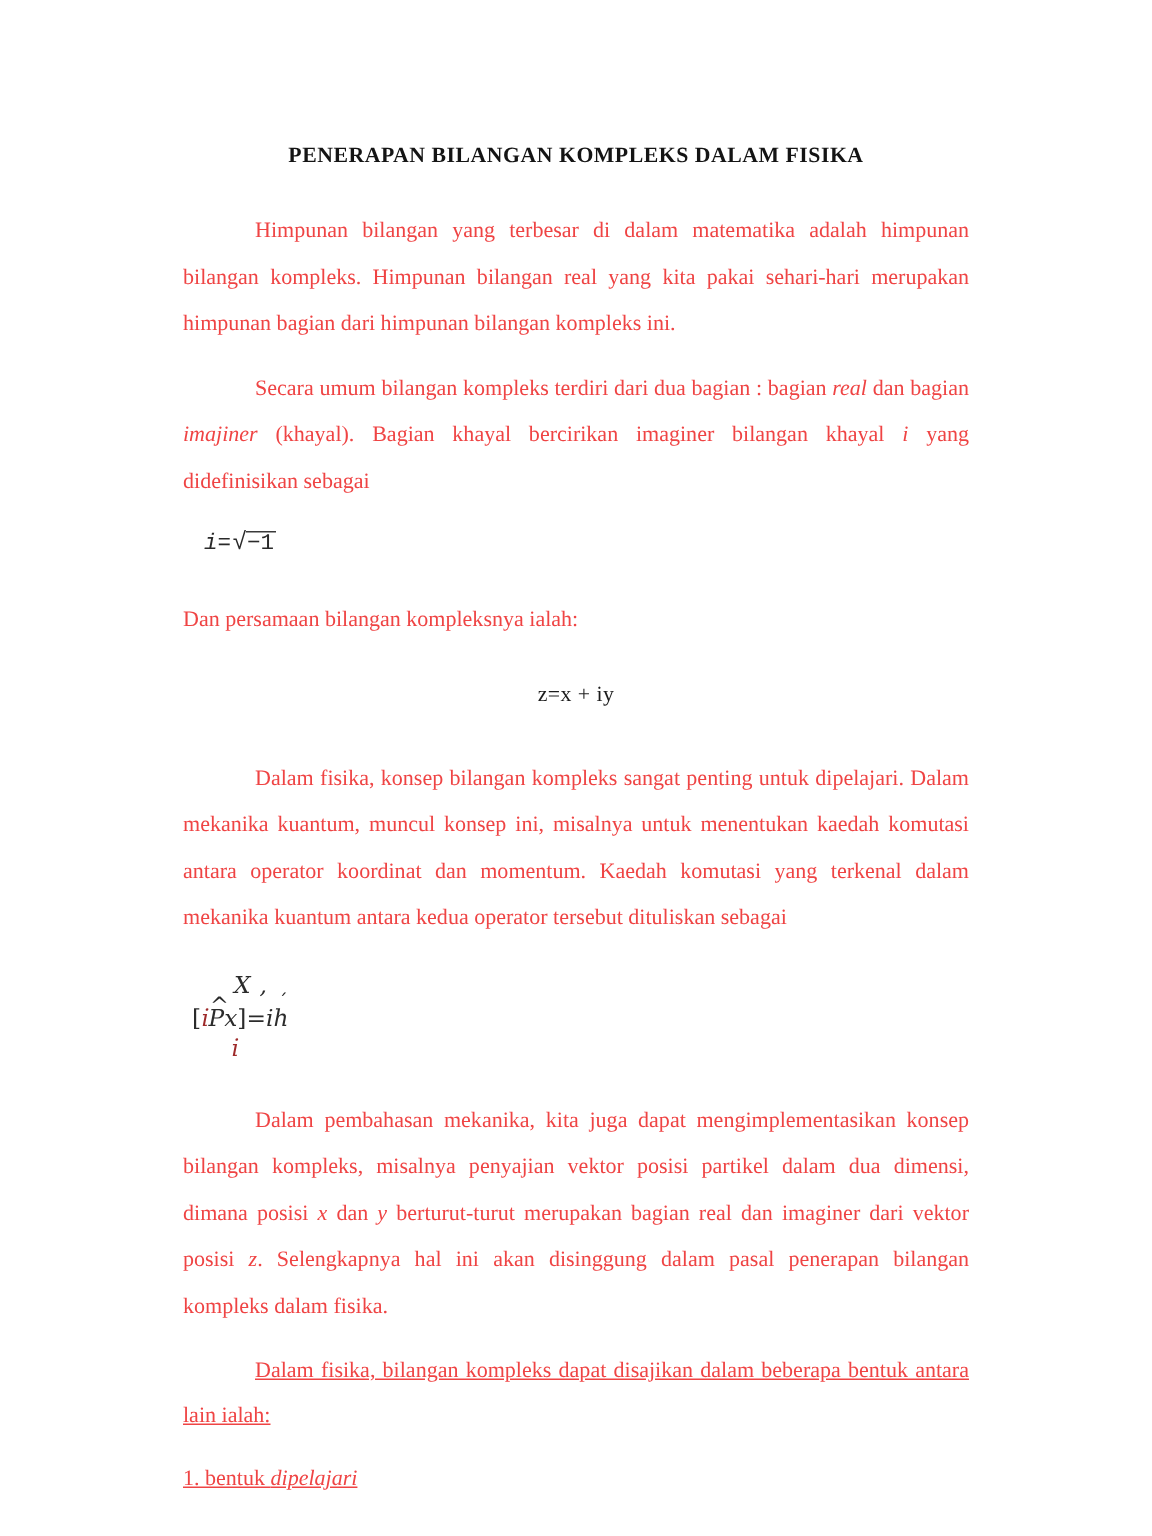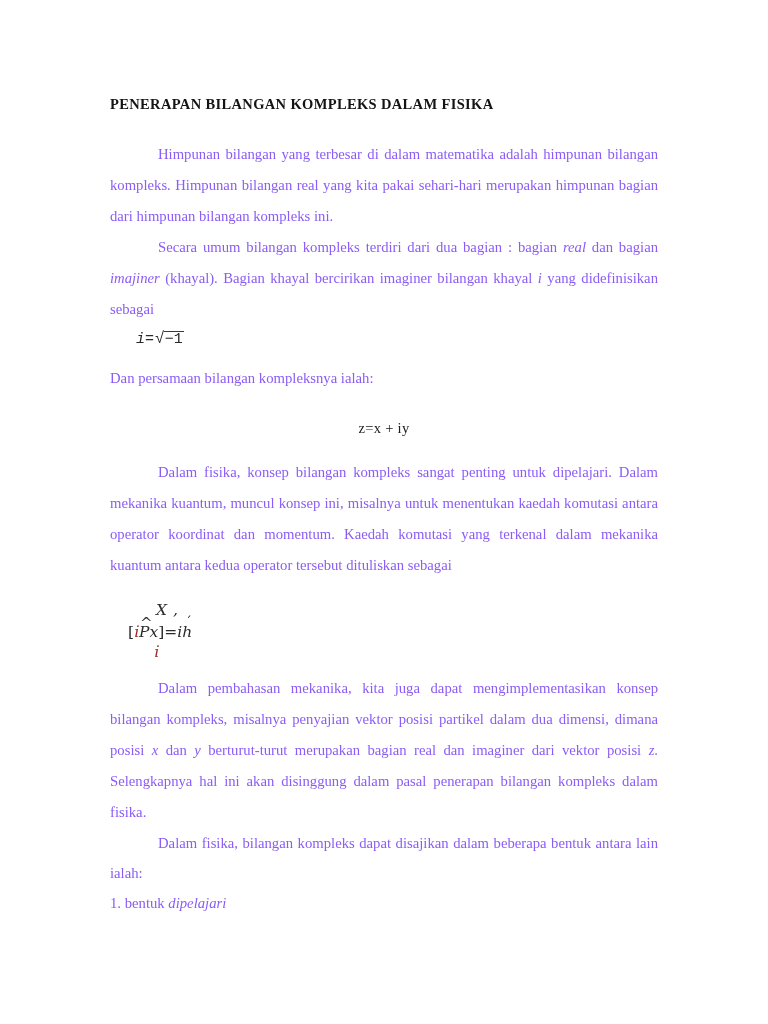--- a/index.html
+++ b/index.html
@@ -25,39 +25,39 @@
   }
 
   #content {
     position: absolute;
     left: 110px;
     top: 96px;
     width: 548px;
   }
 
   .doc-title {
-    text-align: left;
+    text-align: center;
     font-weight: bold;
     font-size: 14.5px;
     letter-spacing: 0.35px;
     margin: 0 0 26px 0;
     color: #141414;
   }
 
   .para {
     text-align: justify;
     text-justify: inter-word;
     font-size: 14.7px;
     line-height: 31px;
-    margin: 0;
-    color: #8b5cf6;
+    margin: 12px;
+    color: #ef4444;
     -webkit-font-smoothing: antialiased;
   }
   .para.indent { text-indent: 48px; }
-  .para.tight  { line-height: 30px; }
+  .para.tight  { line-height: 30px; text-decoration: underline; }
 
   .para i, .para em {
     font-style: italic;
   }
   .mathvar {
     font-style: italic;
     font-family: "Liberation Serif", "DejaVu Serif", serif;
   }
 
   

